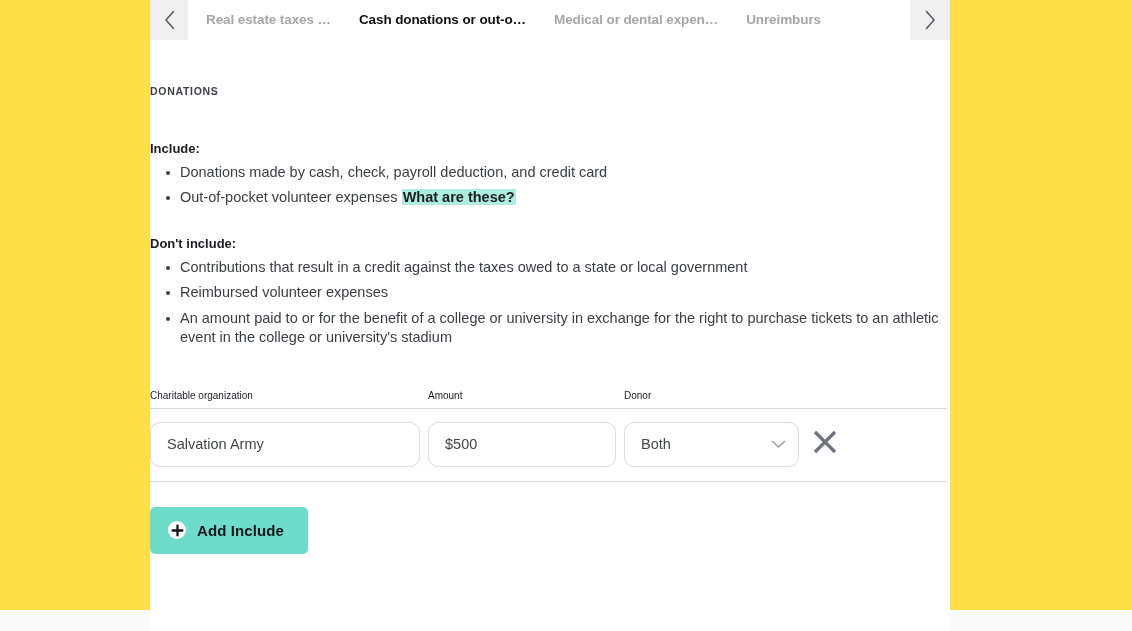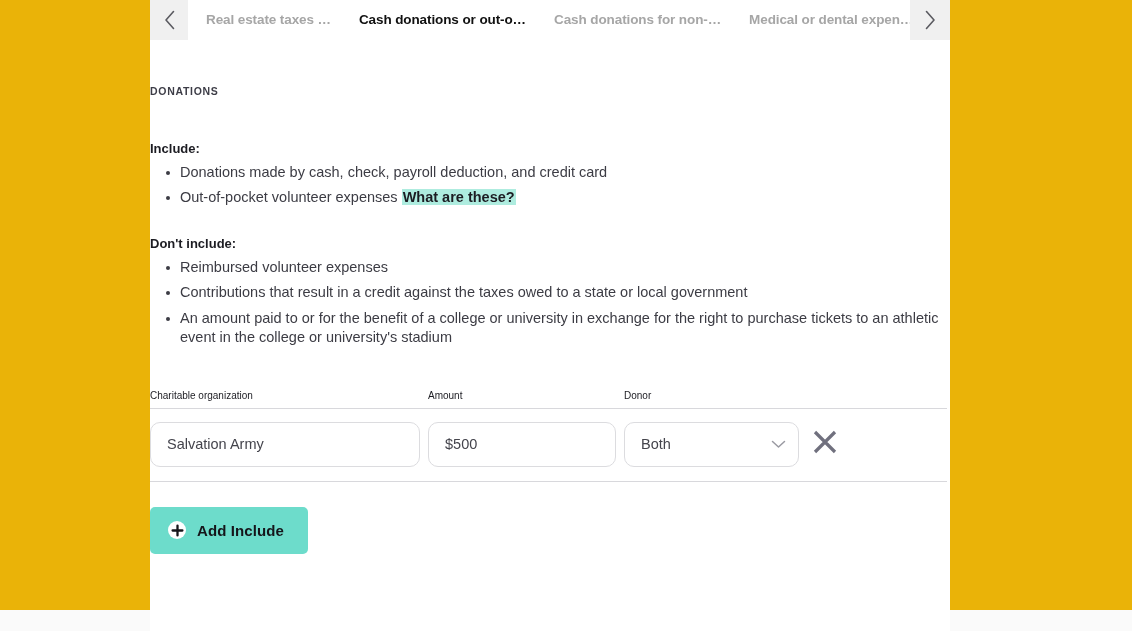--- a/index.html
+++ b/index.html
@@ -13,21 +13,21 @@
     font-family: "Liberation Sans", sans-serif;
     overflow: hidden;
     -webkit-font-smoothing: antialiased;
   }
 
   
   #app {
     position: relative;
     width: 1132px;
     height: 610px;
-    background: #eab308;
+    background: #fde047;
   }
 
   
   .content-col {
     position: absolute;
     left: 150px;
     top: 0;
     width: 800px;
     height: 631px;
     background: #ffffff;
@@ -280,21 +280,20 @@
       <span>
         <svg width="15" height="22" viewBox="0 0 15 22" fill="none">
           <path d="M11.5 2.5 L4 11 L11.5 19.5" stroke="#5a5a60" stroke-width="1.6" stroke-linecap="round" stroke-linejoin="round"></path>
         </svg>
       </span>
     </div>
 
     <div class="tab-list">
       <div class="tab">Real estate taxes …</div>
       <div class="tab active">Cash donations or out-o…</div>
-      <div class="tab">Cash donations for non-…</div>
       <div class="tab">Medical or dental expen…</div>
       <div class="tab">Unreimburs</div>
     </div>
 
     <div class="tab-arrow right">
       <span>
         <svg width="15" height="22" viewBox="0 0 15 22" fill="none">
           <path d="M3.5 2.5 L11 11 L3.5 19.5" stroke="#5a5a60" stroke-width="1.6" stroke-linecap="round" stroke-linejoin="round"></path>
         </svg>
       </span>
@@ -310,22 +309,22 @@
       <div class="section-heading">Include:</div>
       <ul class="bullets">
         <li><span>Donations made by cash, check, payroll deduction, and credit card</span></li>
         <li><span>Out-of-pocket volunteer expenses </span><span class="helplink">What are these?</span></li>
       </ul>
     </div>
 
     <div class="section-block second">
       <div class="section-heading">Don't include:</div>
       <ul class="bullets">
+        <li><span>Contributions that result in a credit against the taxes owed to a state or local government</span></li>
         <li><span>Reimbursed volunteer expenses</span></li>
-        <li><span>Contributions that result in a credit against the taxes owed to a state or local government</span></li>
         <li><span>An amount paid to or for the benefit of a college or university in exchange for the right to purchase tickets to an athletic event in the college or university's stadium</span></li>
       </ul>
     </div>
 
     <div class="form-wrap">
 
       <div class="form-head">
         <div class="col-org col-label">Charitable organization</div>
         <div class="gap-a"></div>
         <div class="col-amt col-label">Amount</div>

